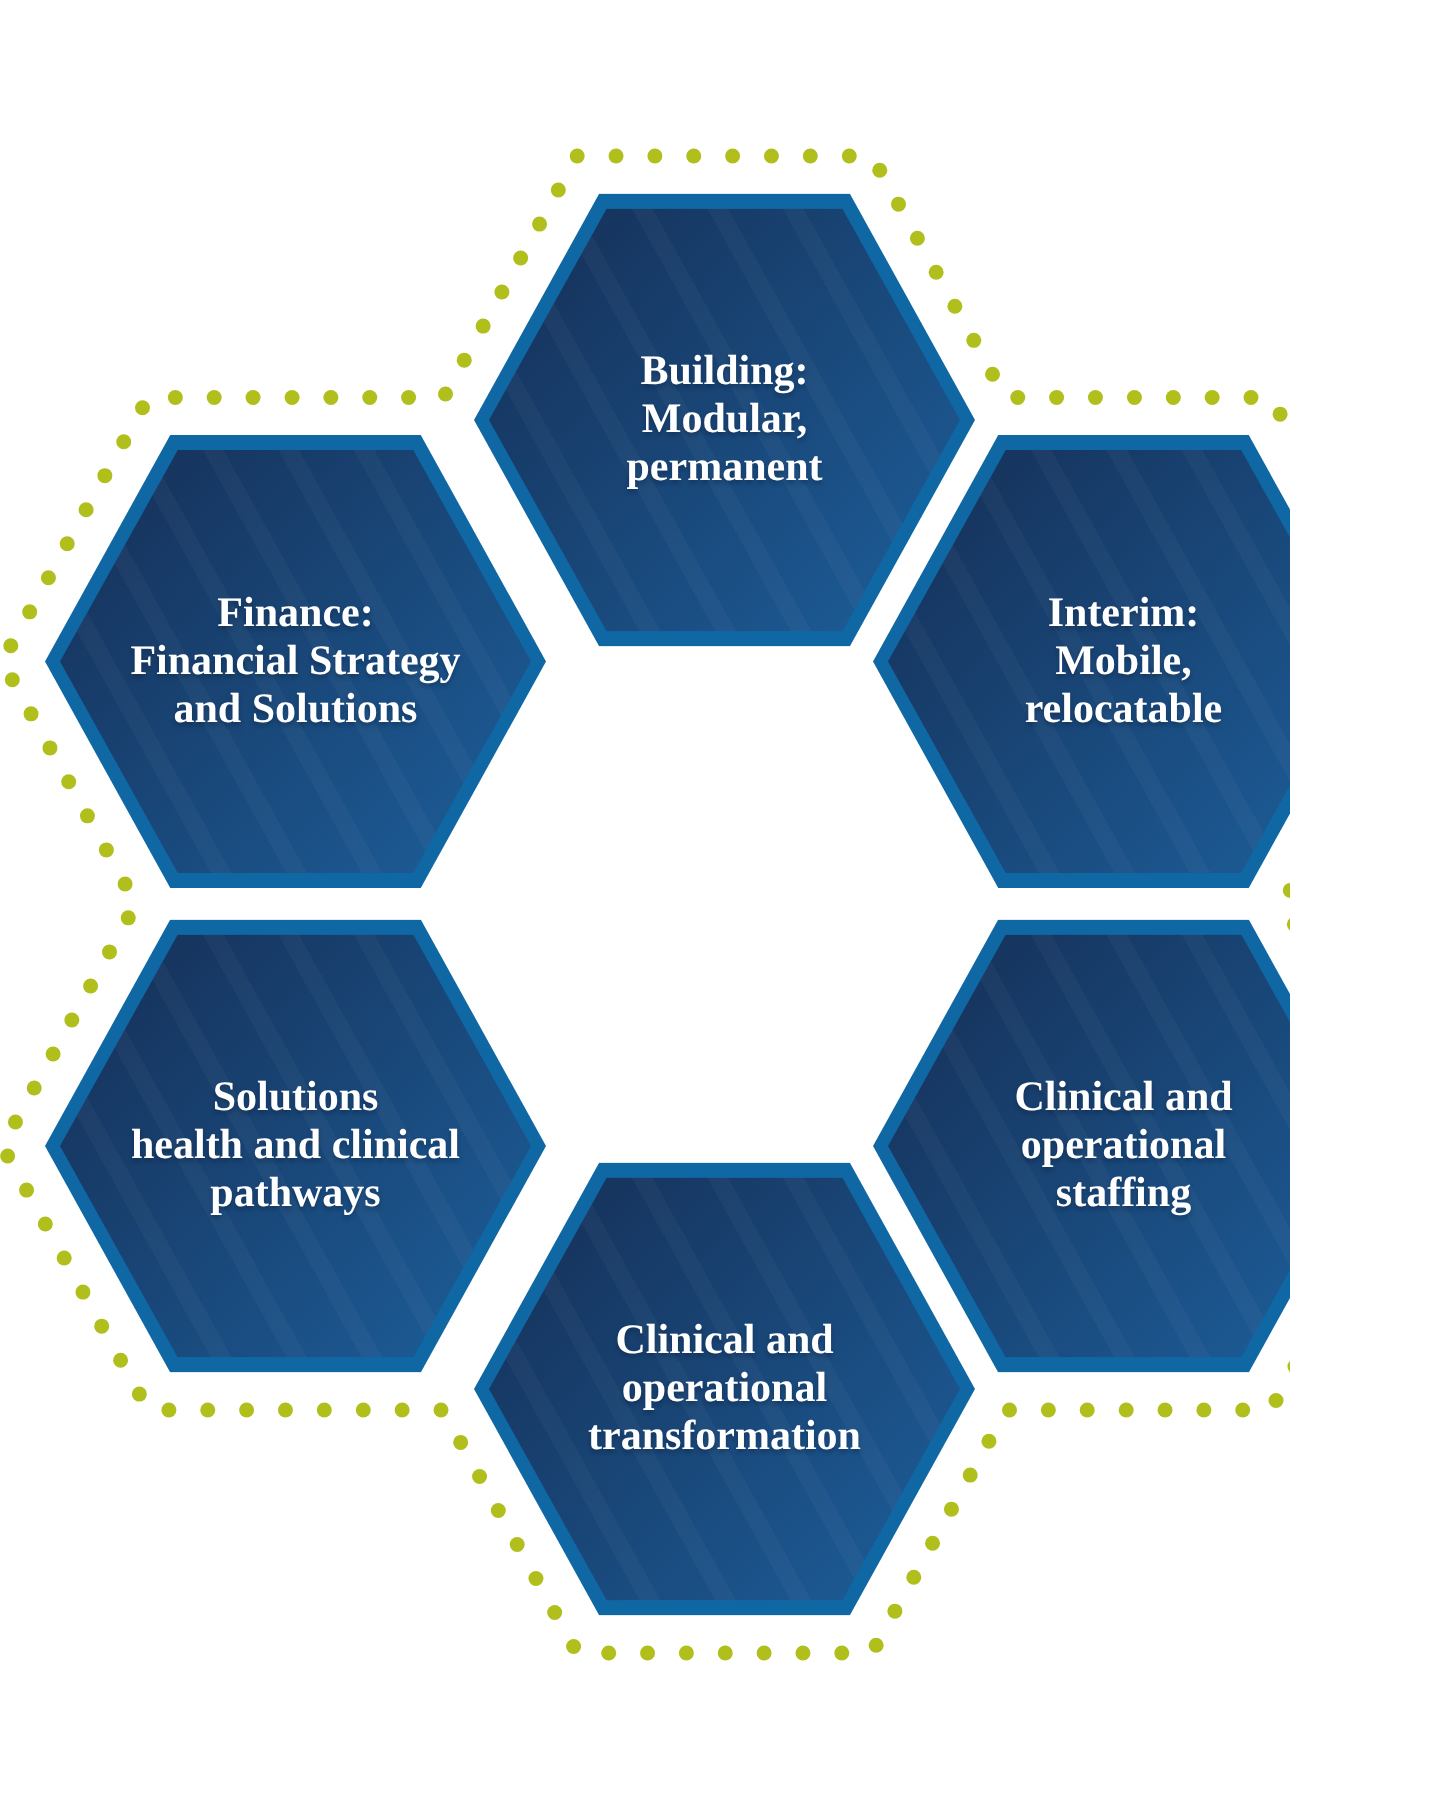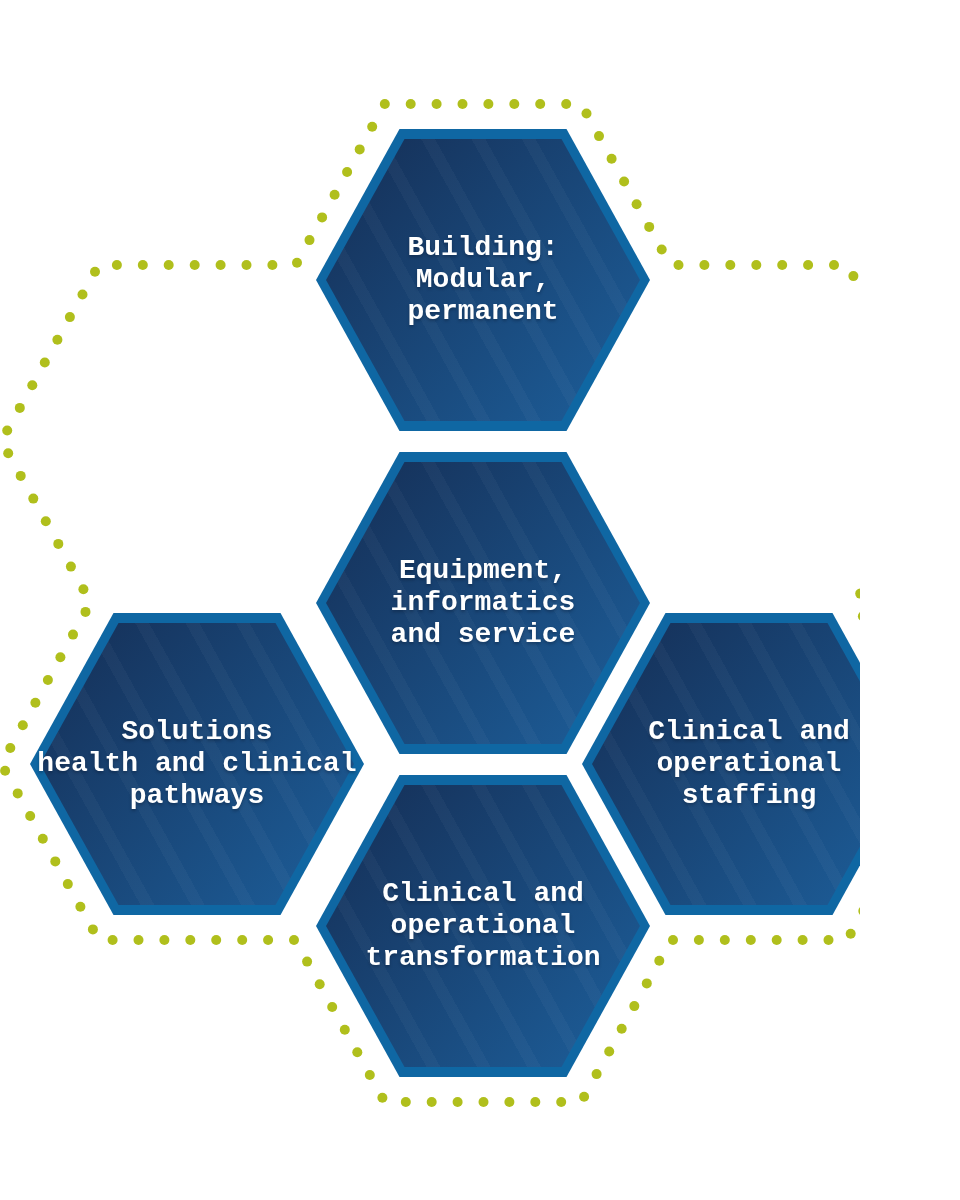--- a/index.html
+++ b/index.html
@@ -1,21 +1,21 @@
 <!DOCTYPE html>
 <html style="--bg: #ffffff; --hex-border: #0f67a3; --hex-g1: #152e55; --hex-g2: #1d5f9b; --dot: #b0bf1c; --text: #ffffff;"><head>
 <meta charset="utf-8">
 <style>
   html,body{margin:0;padding:0;background:#ffffff;}
   .stage{
     position:relative;
     width:860px;height:1200px;
     overflow:hidden;
     background:var(--bg,#ffffff);
-    font-family:Liberation Mono, monospace;
+    font-family:Liberation Serif, serif;
   }
   #dots{position:absolute;left:0;top:0;}
   #dots circle{fill:var(--dot,#b0bf1c);}
   .hex{
     position:absolute;
     width:334px;height:302px;
     clip-path:polygon(25% 0%,75% 0%,100% 50%,75% 100%,25% 100%,0% 50%);
     background:var(--hex-border,#0f67a3);
   }
   .hex::before{
@@ -189,27 +189,32 @@
       <circle cx="359.7" cy="149.4" r="5"></circle>
       <circle cx="372.2" cy="126.7" r="5"></circle>
     </svg>
 
   <div class="hex pos-n">
     <div class="hex-label">Building:
 Modular,
 permanent</div>
   </div>
 
-
-
-  <div class="hex pos-c">
-    <div class="hex-label">Equipment,
-informatics
-and service</div>
-  </div>
+  <div class="hex pos-nw">
+    <div class="hex-label">Finance:
+Financial Strategy
+and Solutions</div>
+  </div>
+
+  <div class="hex pos-ne">
+    <div class="hex-label">Interim:
+Mobile,
+relocatable</div>
+  </div>
+
 
   <div class="hex pos-sw">
     <div class="hex-label">Solutions
 health and clinical
 pathways</div>
   </div>
 
   <div class="hex pos-se">
     <div class="hex-label">Clinical and
 operational

